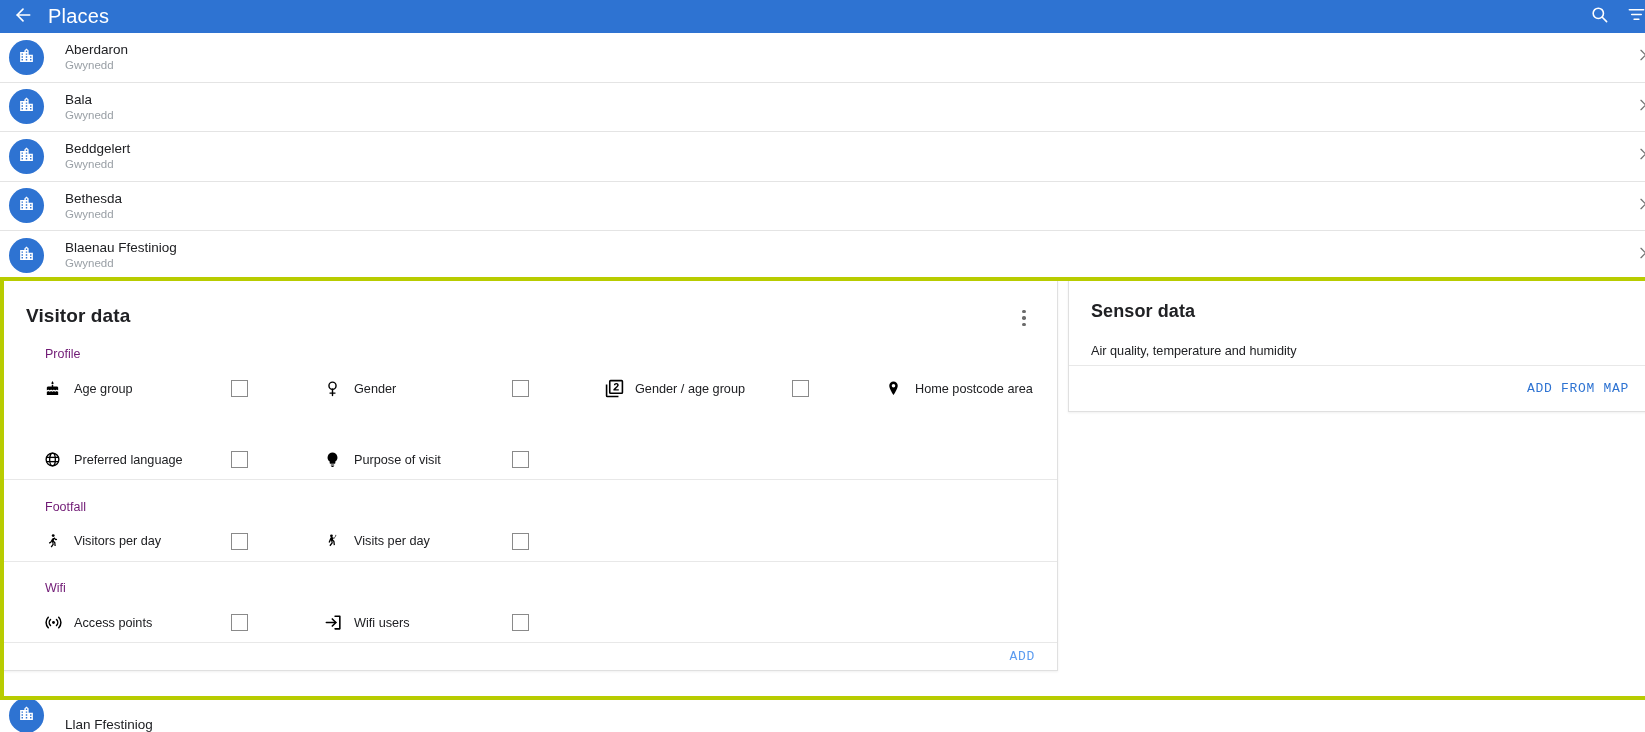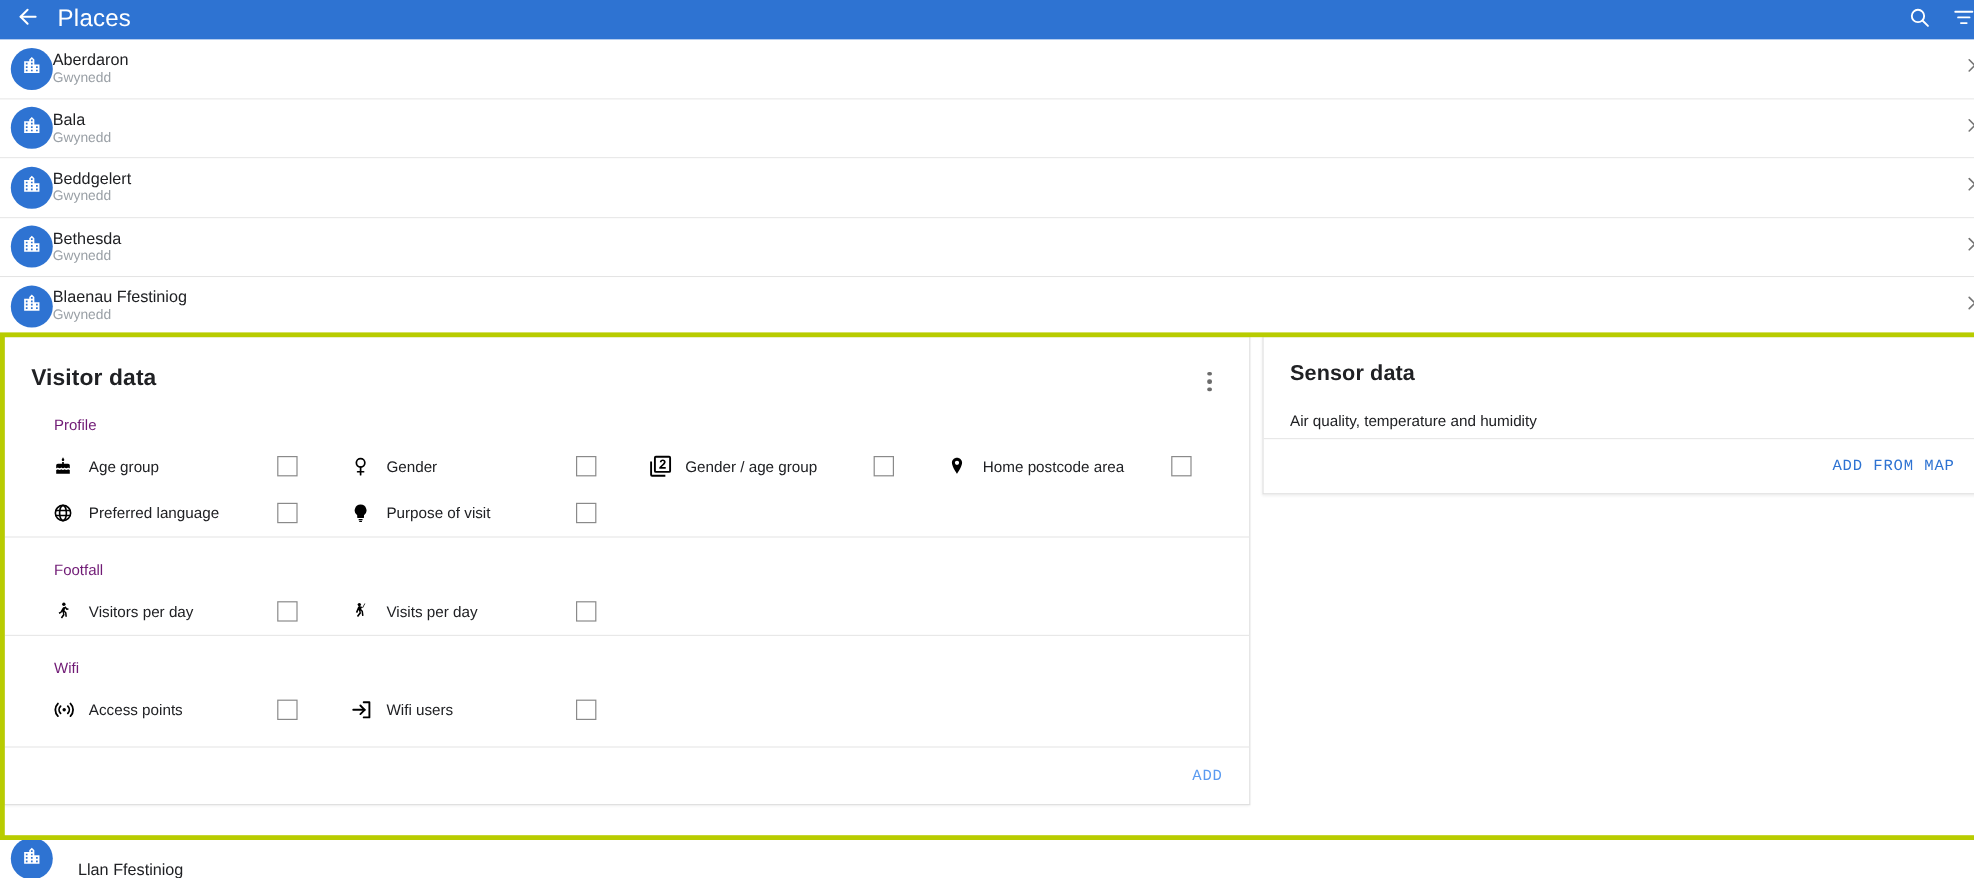--- a/index.html
+++ b/index.html
@@ -30,21 +30,21 @@
   .place-row {
     position: relative; height: 49.5px; background: #fff;
     border-bottom: 1px solid #e4e4e4;
     display: flex; align-items: center; cursor: pointer;
   }
   .avatar {
     width: 35px; height: 35px; border-radius: 50%; background: #2E73D2;
     margin-left: 9px; display: flex; align-items: center; justify-content: center;
     flex: 0 0 auto;
   }
-  .place-text { display: flex; flex-direction: column; justify-content: flex-start; }
+  .place-text { margin-left: 21px; display: flex; flex-direction: column; justify-content: flex-start; }
   .place-name { font-size: 13.5px; color: #202124; line-height: 17px; }
   .place-sub { font-size: 11.5px; color: #9aa0a6; line-height: 15px; }
   .row-chevron { position: absolute; right: -6px; top: 50%; transform: translateY(-50%); }
 
   
   .highlight-box {
     position: absolute; left: 0px; top: 277px; width: 1652px; height: 423px;
     border: 4px solid #B8CC00; background: transparent; pointer-events: none; z-index: 30;
   }
 
@@ -69,20 +69,21 @@
            display: flex; flex-direction: column; align-items: center; justify-content: center; gap: 3px; }
   .kebab i { width: 3.5px; height: 3.5px; border-radius: 50%; background: #6b6b6b; display: block; }
 
   .section { padding: 0 22px; }
   .section-label { font-size: 12.5px; color: #701a75; padding: 16px 0 0 19px; line-height: 22px; }
   .grid {
     display: grid;
     grid-template-columns: 248px 249px 248px 248px;
     align-items: center;
     padding-top: 4px;
+    gap: 32px;
   }
   .opt {
     display: flex; align-items: center; height: 39px; cursor: pointer;
   }
   .opt-icon { width: 30px; min-width: 30px; display: flex; align-items: center; justify-content: flex-start;
               margin-left: 18px; color: #000; }
   .opt-label { font-size: 12.7px; color: #202124; flex: 1 1 auto; white-space: nowrap; }
   .checkbox {
     width: 17px; height: 17px; border: 1.6px solid #8a8a8a; background: #fff;
     margin-right: 26px; flex: 0 0 auto; cursor: pointer;

